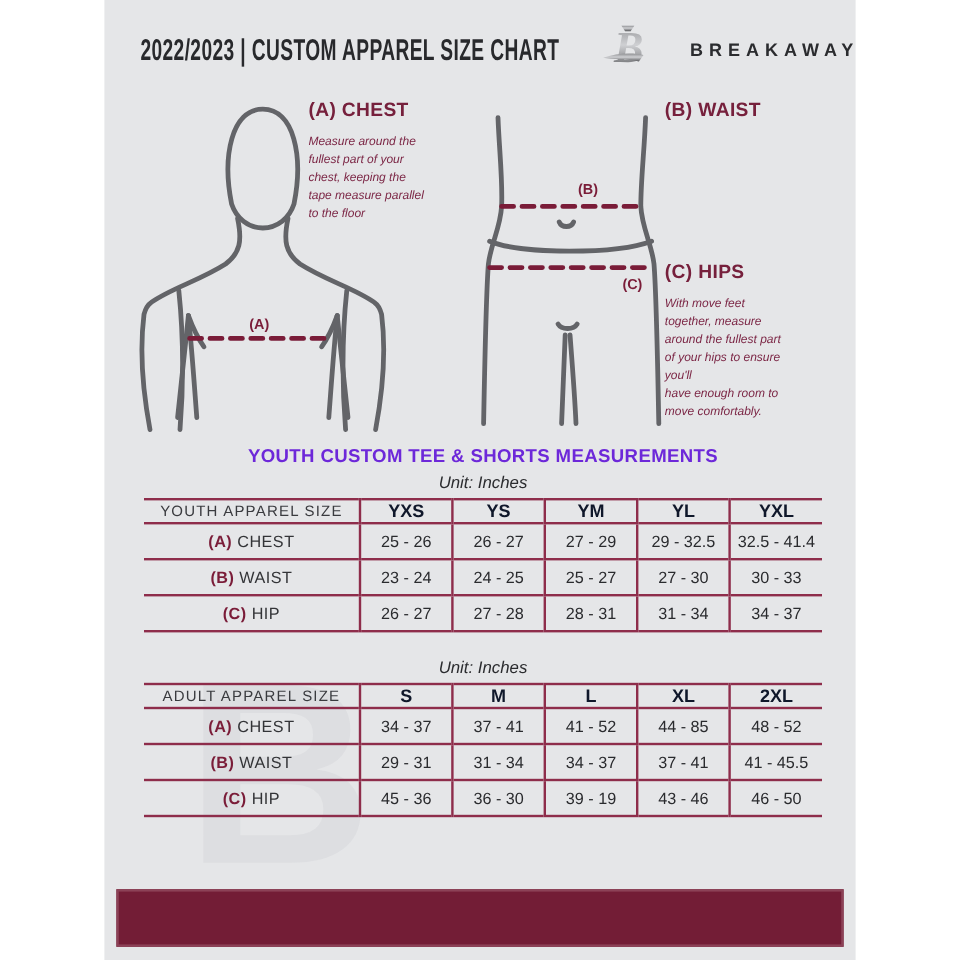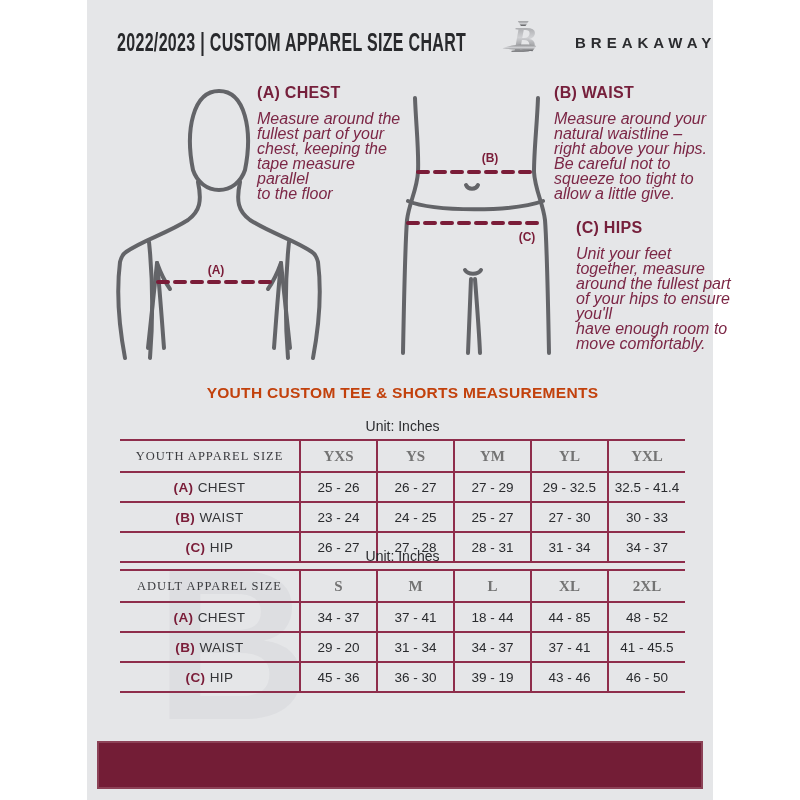--- a/index.html
+++ b/index.html
@@ -25,46 +25,46 @@
   
   .fig{position:absolute;z-index:1;}
   .fig path, .fig line{fill:none;stroke:#636468;stroke-width:4;stroke-linecap:round;}
   .fig .dash{stroke:#7a1c38;stroke-width:4;stroke-dasharray:10 7;}
   .fig text{font-family:"Liberation Sans",sans-serif;font-weight:bold;font-size:12px;fill:#7a1c38;}
   .guide-text{position:absolute;z-index:1;}
   .guide-text h3{
     margin:0 0 9px 0;font-size:16px;font-weight:bold;color:#76203c;letter-spacing:.3px;
   }
   .guide-text p{
-    margin:0;font-size:16px;line-height:15px;font-style:italic;color:#7c2746;
+    margin:0;font-size:10px;line-height:15px;font-style:italic;color:#7c2746;
     white-space:pre-line;
   }
   
   .tbl-section{position:absolute;left:33px;width:565px;z-index:1;}
-  .tbl-title{text-align:center;font-weight:bold;font-size:15.5px;color:#c2410c;letter-spacing:.3px;margin:16px;}
-  .tbl-unit{text-align:center;font-size:14px;color:#2b2c2f;margin:2px 0 5px 0;}
+  .tbl-title{text-align:center;font-weight:bold;font-size:15.5px;color:#6d28d9;letter-spacing:.3px;margin:4px;}
+  .tbl-unit{text-align:center;font-style:italic;font-size:14px;color:#2b2c2f;margin:2px 0 5px 0;}
   table.size-table{
     border-collapse:collapse;table-layout:fixed;width:565px;
     border-top:2px solid #8e2d4b;border-bottom:2px solid #8e2d4b;
   }
   table.size-table col.c-label{width:180px;}
   table.size-table col.c-size{width:77px;}
   table.size-table tr{height:30px;}
-  table.size-table thead tr{height:32px;font-family:Liberation Serif, serif;}
+  table.size-table thead tr{height:20px;}
   table.size-table tr{border-bottom:2px solid #8e2d4b;}
   table.size-table tbody tr:last-child{border-bottom:none;}
   table.size-table th, table.size-table td{
     border-left:2px solid #8e2d4b;text-align:center;vertical-align:middle;padding:0;
   }
   table.size-table th:first-child, table.size-table td:first-child{border-left:none;}
   th.hdr-label{
     text-align:left;padding-left:13px;font-weight:normal;font-size:12.5px;
     letter-spacing:1px;color:#3a3b3f;
   }
-  th.size-hd{font-size:15px;font-weight:bold;color:#737373;}
+  th.size-hd{font-size:15px;font-weight:bold;color:#0f172a;}
   td.val{font-size:13.5px;color:#2a2b2e;}
   td.row-label{text-align:left;padding-left:13px;font-size:13.5px;color:#333437;letter-spacing:.4px;}
   td.row-label b{color:#7a1c38;font-weight:bold;}
   
   .watermark{
     position:absolute;left:68px;top:545px;z-index:0;font-weight:bold;
     font-size:215px;line-height:200px;color:#dcdde0;opacity:.8;
   }
   .footer-bar{
     position:absolute;left:10px;top:741px;width:602px;height:44px;
@@ -128,31 +128,25 @@
     <path d="M 89 184 C 88 210 87 235 86 258"></path>
     <path d="M 93 184 C 95 210 97 235 98 258"></path>
     <line class="dash" x1="36" y1="77" x2="148" y2="77"></line>
     <line class="dash" x1="26" y1="128" x2="161" y2="128"></line>
     <text x="108" y="67" text-anchor="middle">(B)</text>
     <text x="145" y="146" text-anchor="middle">(C)</text>
   </svg>
 
   <div class="guide-text" style="left:467px;top:84px;width:158px;">
     <h3>(B) WAIST</h3>
-    <p>Measure around your
-natural waistline –
-right above your hips.
-Be careful not to
-squeeze too tight to
-allow a little give.</p>
-  </div>
-
-  <div class="guide-text" style="left:489px;top:219px;width:162px;">
+  </div>
+
+  <div class="guide-text" style="left:467px;top:219px;width:162px;">
     <h3>(C) HIPS</h3>
-    <p>Unit your feet
+    <p>With move feet
 together, measure
 around the fullest part
 of your hips to ensure
 you'll
 have enough room to
 move comfortably.</p>
   </div>
 
   <div class="tbl-section" style="top:368px;">
     <p class="tbl-title">YOUTH CUSTOM TEE &amp; SHORTS MEASUREMENTS</p>
@@ -224,27 +218,27 @@
           <th class="size-hd">L</th>
           <th class="size-hd">XL</th>
           <th class="size-hd">2XL</th>
         </tr>
       </thead>
       <tbody>
         <tr>
           <td class="row-label"><b>(A)</b> <span>CHEST</span></td>
           <td class="val">34 - 37</td>
           <td class="val">37 - 41</td>
-          <td class="val">18 - 44</td>
+          <td class="val">41 - 52</td>
           <td class="val">44 - 85</td>
           <td class="val">48 - 52</td>
         </tr>
         <tr>
           <td class="row-label"><b>(B)</b> <span>WAIST</span></td>
-          <td class="val">29 - 20</td>
+          <td class="val">29 - 31</td>
           <td class="val">31 - 34</td>
           <td class="val">34 - 37</td>
           <td class="val">37 - 41</td>
           <td class="val">41 - 45.5</td>
         </tr>
         <tr>
           <td class="row-label"><b>(C)</b> <span>HIP</span></td>
           <td class="val">45 - 36</td>
           <td class="val">36 - 30</td>
           <td class="val">39 - 19</td>

